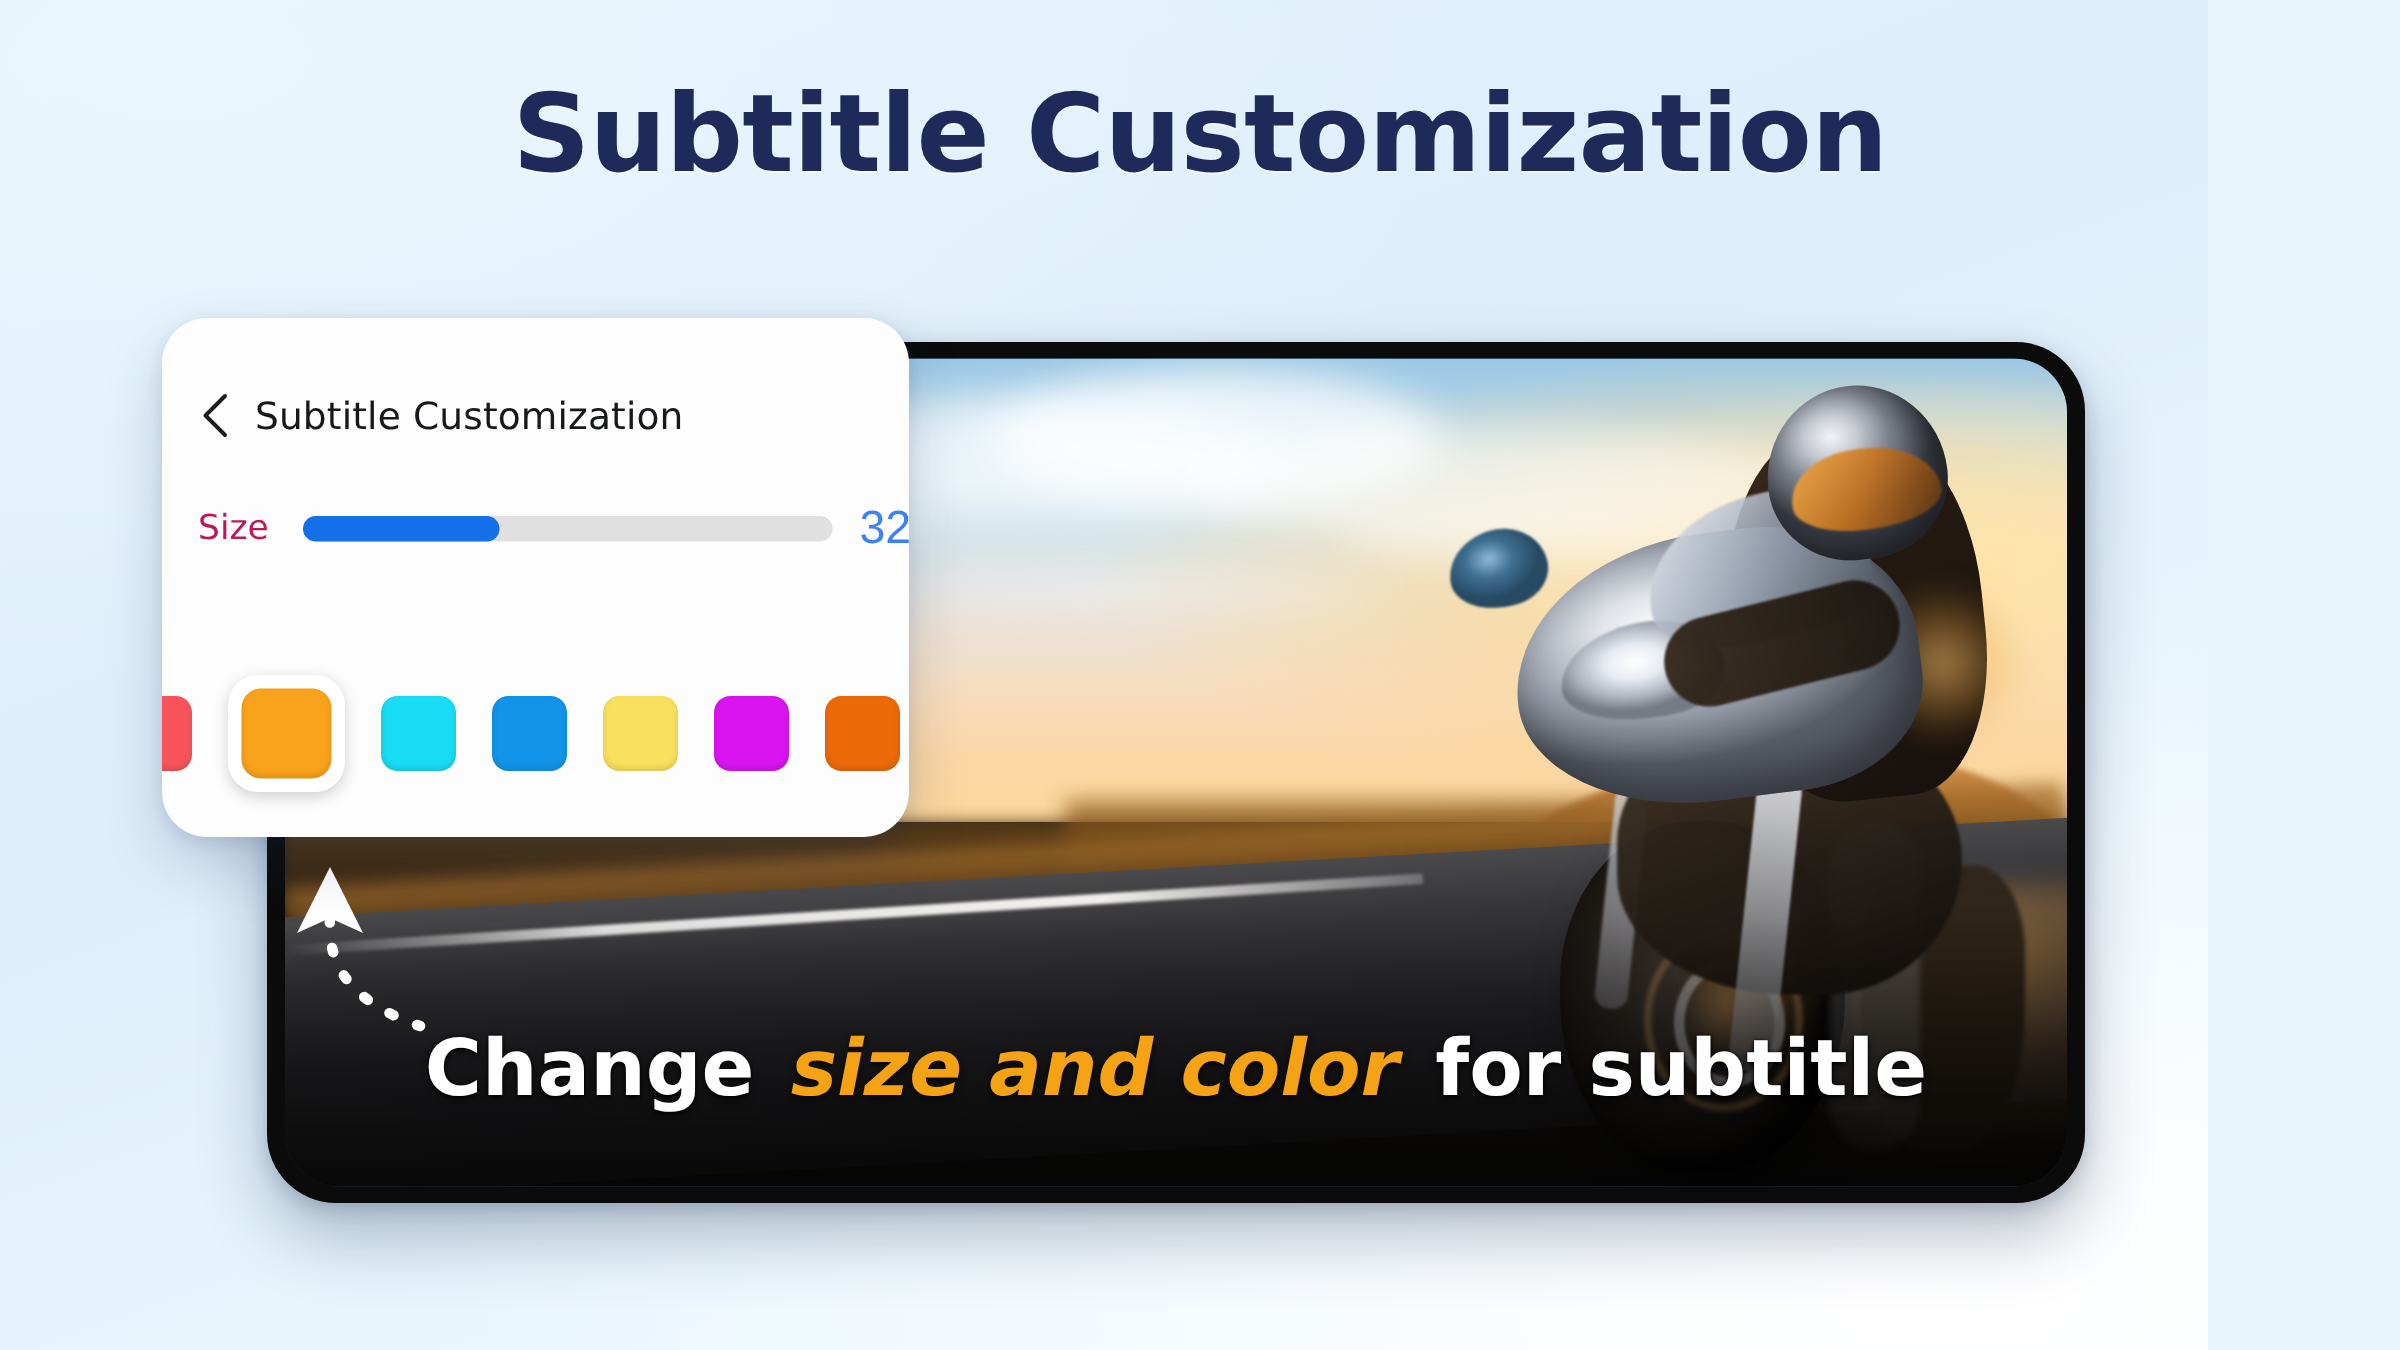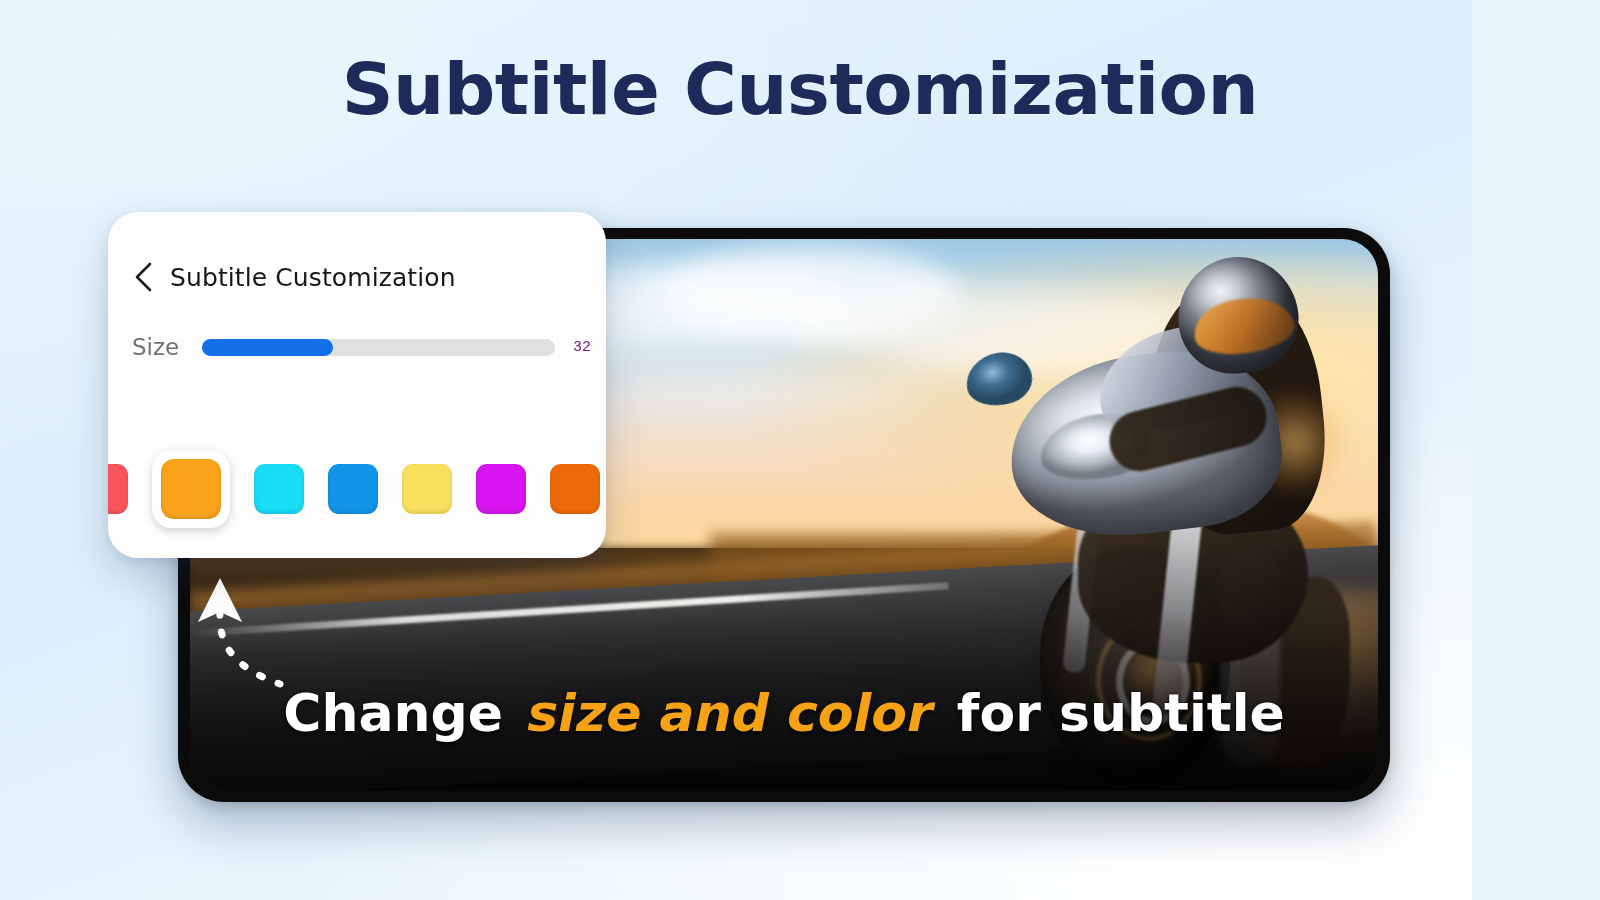--- a/index.html
+++ b/index.html
@@ -379,21 +379,21 @@
   }
 
   .size-row {
     display: flex;
     align-items: center;
     padding: 42px 0 0 24px;
     gap: 18px;
   }
   #size-label {
     font-size: 23px;
-    color: #737373;
+    color: #be185d;
     font-weight: 500;
     font-family: "DejaVu Sans", sans-serif;
     min-width: 52px;
   }
   #size-slider {
     position: relative;
     width: 353px;
     height: 17px;
     background: #e0e0e1;
     border-radius: 9px;
@@ -401,24 +401,24 @@
     cursor: pointer;
   }
   #size-slider-fill {
     position: absolute;
     left: 0; top: 0; bottom: 0;
     width: 37%;
     background: #1470e8;
     border-radius: 9px;
   }
   #size-value {
-    font-size: 15px;
-    color: #701a75;
+    font-size: 31px;
+    color: #3b82f6;
     font-weight: 500;
-    font-family: Liberation Mono, monospace;
+    font-family: Liberation Sans, sans-serif;
   }
 
   #color-swatches {
     position: absolute;
     left: -30px;
     top: 238px;
     display: flex;
     align-items: center;
     gap: 24px;
   }

